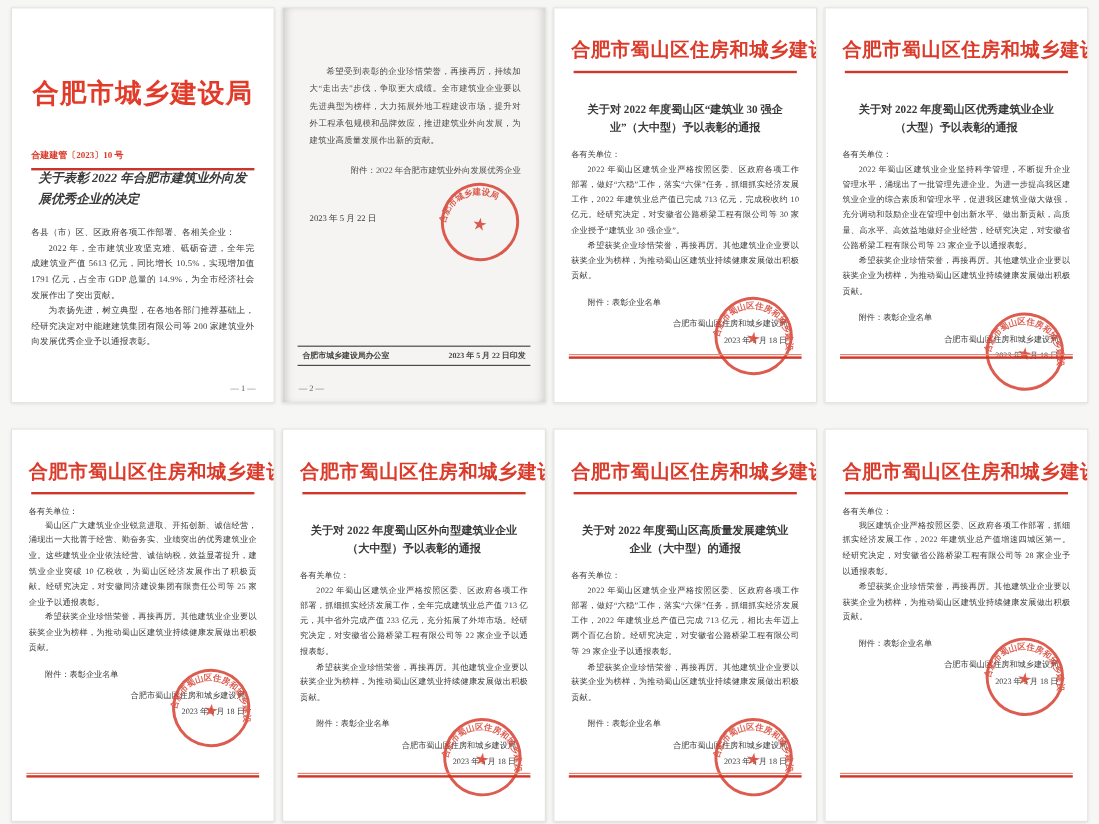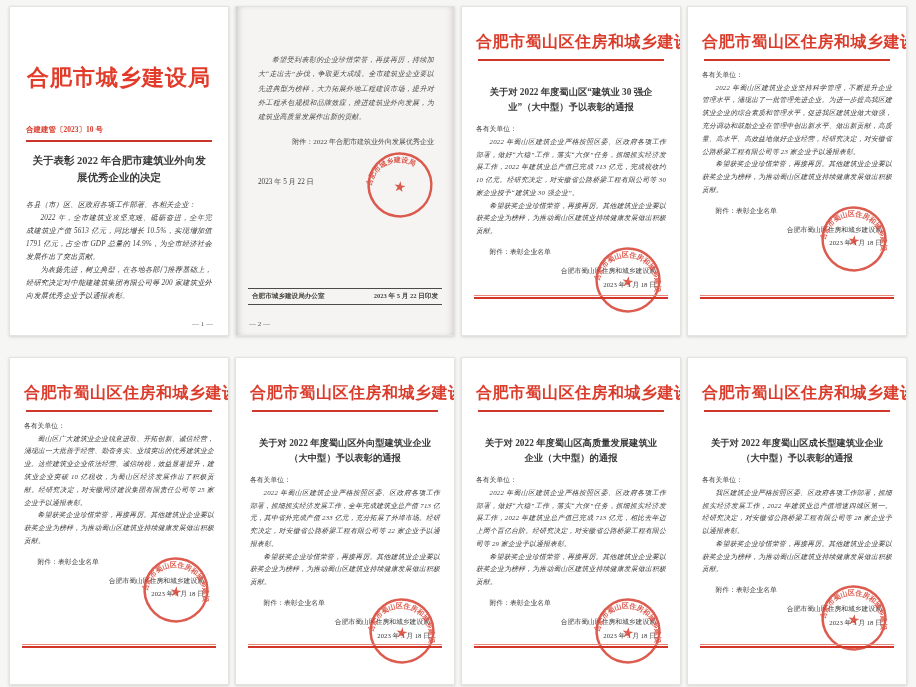--- a/index.html
+++ b/index.html
@@ -35,29 +35,28 @@
     font-size:22px; font-weight:bold; letter-spacing:1px;
     color:#e23b2a; white-space:nowrap;
   }
   .p-decision .doc-no {
     margin-top:32px; font-size:7.5px; font-weight:bold;
   }
   .p-decision .rule-red {
     margin-top:5px; height:2px; background:#c9352a;
   }
   .p-decision .title {
-    margin-top:11px; text-align:center;
-    font-size:10.5px; font-weight:bold; line-height:1.6; padding:0 6px;
+    text-align:left;
+    font-size:10.5px; font-weight:bold; line-height:1.6; padding:0 6px;font-style:italic;
   }
   .p-decision .bodytxt { margin-top:12px; }
 
   .bodytxt p {
     font-size:7.2px; line-height:1.82; text-align:justify;
     letter-spacing:.2px;
-    font-style:italic;
   }
   .bodytxt p.indent { text-indent:2em; }
 
   .pageno-r { position:absolute; bottom:7px; right:15px; font-size:7px; color:#555; }
   .pageno-l { position:absolute; bottom:7px; left:13px;  font-size:7px; color:#555; }
 
   
   .p-scan {
     background:#f5f4f2;
     box-shadow:inset 6px 0 9px -6px rgba(0,0,0,.28), inset -6px 0 9px -6px rgba(0,0,0,.22), 0 1px 3px rgba(0,0,0,.14);
@@ -175,20 +174,21 @@
         <text class="seal-arc"><textPath href="#arc3">合肥市蜀山区住房和城乡建设局</textPath></text>
         <text class="seal-star" x="40" y="47">★</text>
       </svg>
     </div>
     <div class="rule-red-double"></div>
   </article>
 
   <article class="page p-notice">
     <h2 class="agency-mid">合肥市蜀山区住房和城乡建设局</h2>
     <div class="rule-red"></div>
+    <h3 class="title">关于对 2022 年度蜀山区优秀建筑业企业（大型）予以表彰的通报</h3>
     <p class="salutation">各有关单位：</p>
     <div class="bodytxt">
       <p class="indent">2022 年蜀山区建筑业企业坚持科学管理，不断提升企业管理水平，涌现出了一批管理先进企业。为进一步提高我区建筑业企业的综合素质和管理水平，促进我区建筑业做大做强，充分调动和鼓励企业在管理中创出新水平、做出新贡献，高质量、高水平、高效益地做好企业经营，经研究决定，对安徽省公路桥梁工程有限公司等 23 家企业予以通报表彰。</p>
       <p class="indent">希望获奖企业珍惜荣誉，再接再厉。其他建筑业企业要以获奖企业为榜样，为推动蜀山区建筑业持续健康发展做出积极贡献。</p>
     </div>
     <p class="attach">附件：表彰企业名单</p>
     <div class="signoff">
       <p>合肥市蜀山区住房和城乡建设局</p>
       <p>2023 年 5 月 18 日</p>
       <svg class="stamp" viewBox="0 0 80 80">
@@ -265,21 +265,20 @@
         <text class="seal-arc"><textPath href="#arc7">合肥市蜀山区住房和城乡建设局</textPath></text>
         <text class="seal-star" x="40" y="47">★</text>
       </svg>
     </div>
     <div class="rule-red-double"></div>
   </article>
 
   <article class="page p-notice">
     <h2 class="agency-mid">合肥市蜀山区住房和城乡建设局</h2>
     <div class="rule-red"></div>
-    <h3 class="title">关于对 2022 年度蜀山区成长型建筑业企业（大中型）予以表彰的通报</h3>
     <p class="salutation">各有关单位：</p>
     <div class="bodytxt">
       <p class="indent">我区建筑企业严格按照区委、区政府各项工作部署，抓细抓实经济发展工作，2022 年建筑业总产值增速四城区第一。经研究决定，对安徽省公路桥梁工程有限公司等 28 家企业予以通报表彰。</p>
       <p class="indent">希望获奖企业珍惜荣誉，再接再厉。其他建筑业企业要以获奖企业为榜样，为推动蜀山区建筑业持续健康发展做出积极贡献。</p>
     </div>
     <p class="attach">附件：表彰企业名单</p>
     <div class="signoff">
       <p>合肥市蜀山区住房和城乡建设局</p>
       <p>2023 年 5 月 18 日</p>
       <svg class="stamp" viewBox="0 0 80 80">

